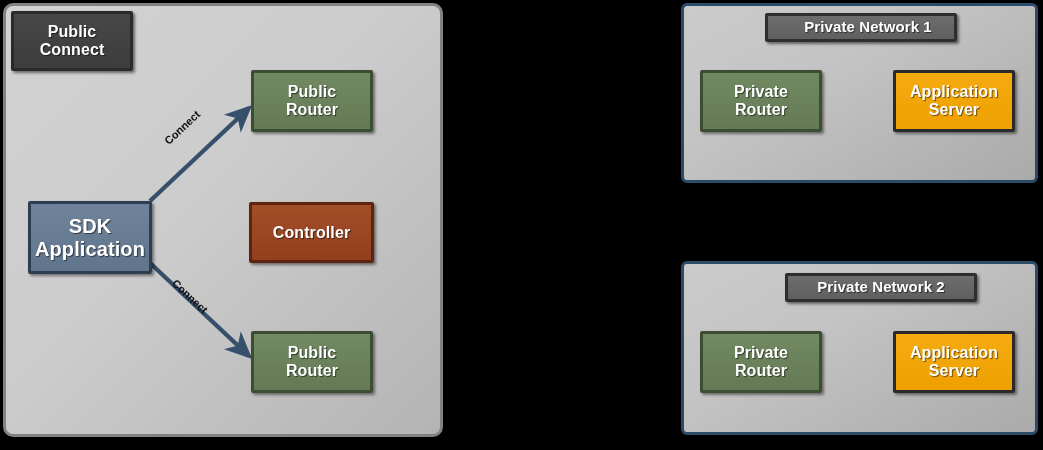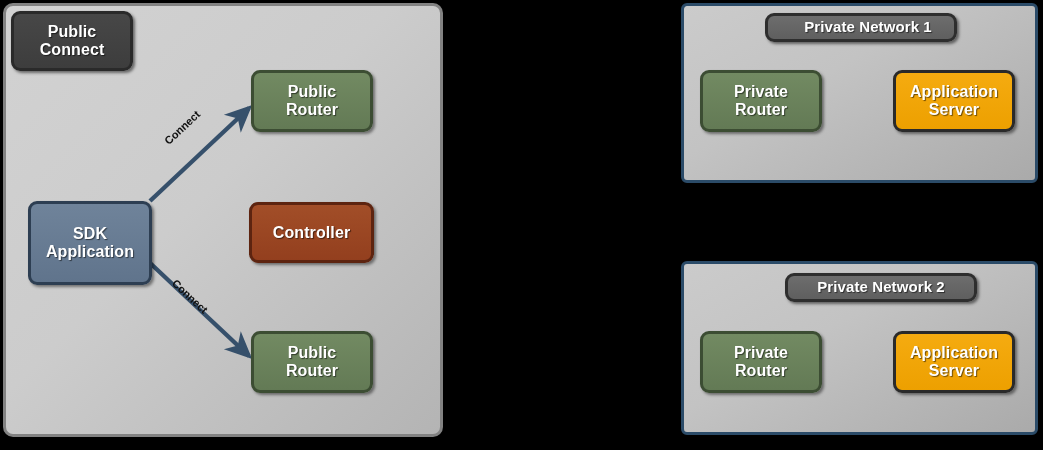--- a/index.html
+++ b/index.html
@@ -17,21 +17,21 @@
   }
 
   
   .node {
     position: absolute;
     box-sizing: border-box;
     display: flex;
     align-items: center;
     justify-content: center;
     text-align: center;
-    border-radius: 9px;
+    border-radius: 2px;
     font-weight: bold;
     line-height: 1.12;
     color: #ffffff;
     text-shadow: 1px 1px 1px rgba(0,0,0,0.55);
     letter-spacing: 0.1px;
     user-select: none;
   }
 
   
   .zone {
@@ -136,21 +136,21 @@
     <span>
       <span>Public</span><br>
       <span>Router</span>
     </span>
   </div>
 
   <div class="node n-brown" style="left:249px; top:202px; width:125px; height:61px; font-size:16px;">
     <span>Controller</span>
   </div>
 
-  <div class="node n-blue" style="left:28px; top:201px; width:124px; height:84px; font-size:16px;">
+  <div class="node n-blue" style="left:28px; top:201px; width:124px; height:73px; font-size:20px;">
     <span>
       <span>SDK</span><br>
       <span>Application</span>
     </span>
   </div>
 
   <div class="node n-green" style="left:251px; top:331px; width:122px; height:62px; font-size:16px;">
     <span>
       <span>Public</span><br>
       <span>Router</span>

